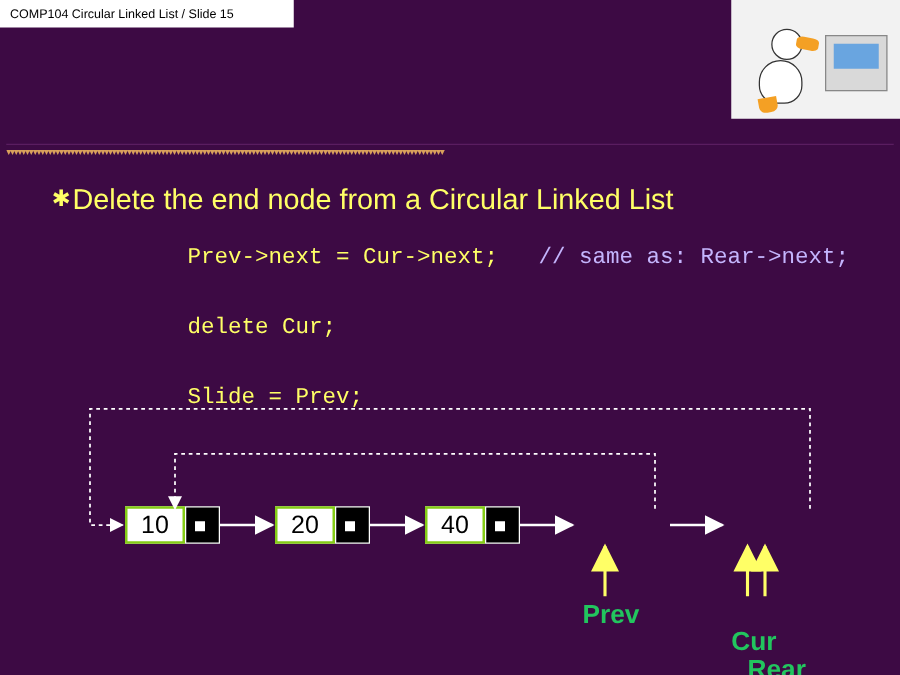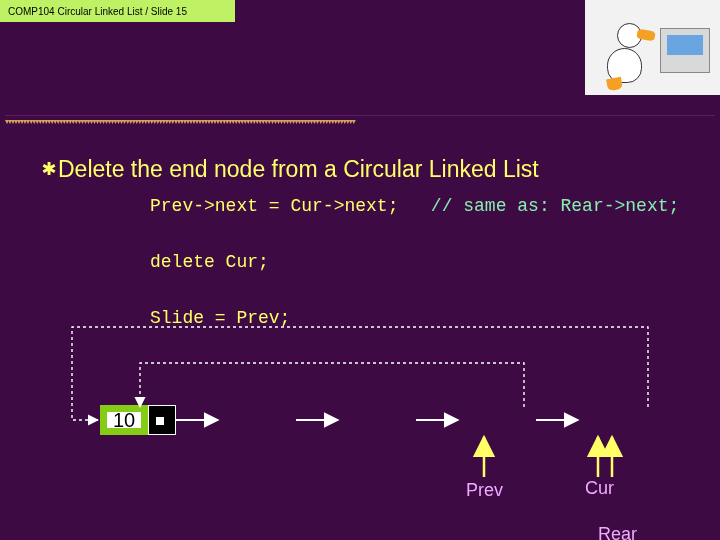--- a/index.html
+++ b/index.html
@@ -15,21 +15,21 @@
     width: 720px;
     height: 540px;
     background: #3d0a44;
   }
   .header-strip {
     position: absolute;
     left: 0;
     top: 0;
     width: 235px;
     height: 22px;
-    background: #bef264;
+    background: #ffffff;
     display: flex;
     align-items: center;
     padding-left: 8px;
     font-size: 10px;
     color: #000;
   }
   .corner-img {
     position: absolute;
     right: 0;
     top: 0;
@@ -110,21 +110,21 @@
     color: #d9a05c;
     overflow: hidden;
     white-space: nowrap;
   }
   .chevrons span::before {
     content: "▾▾▾▾▾▾▾▾▾▾▾▾▾▾▾▾▾▾▾▾▾▾▾▾▾▾▾▾▾▾▾▾▾▾▾▾▾▾▾▾▾▾▾▾▾▾▾▾▾▾▾▾▾▾▾▾▾▾▾▾▾▾▾▾▾▾▾▾▾▾▾▾▾▾▾▾▾▾▾▾▾▾▾▾▾▾▾▾▾▾▾▾▾▾▾▾▾▾▾▾▾▾▾▾▾▾▾▾▾▾▾▾▾▾▾▾";
   }
   .title-line {
     position: absolute;
     left: 40px;
-    top: 156px;
+    top: 146px;
     font-size: 23px;
     color: #ffff66;
     font-weight: 400;
   }
   .title-line .star {
     display: inline-block;
     width: 18px;
     text-align: center;
     font-size: 18px;
     vertical-align: 2px;
@@ -132,21 +132,21 @@
   .code-block {
     position: absolute;
     left: 150px;
     top: 193px;
     font-family: "Courier New", monospace;
     font-size: 18px;
     color: #ffff66;
     line-height: 1.55;
     white-space: pre;
   }
-  .comment { color: #86efac; }
+  .comment { color: #c4b5fd; }
   .svg-diag {
     position: absolute;
     left: 0;
     top: 315px;
     width: 720px;
     height: 210px;
   }
   .node-row {
     position: absolute;
     left: 0;
@@ -162,43 +162,43 @@
   }
   .node-val {
     width: 48px;
     height: 30px;
     background: #fff;
     color: #000;
     font-size: 20px;
     display: flex;
     align-items: center;
     justify-content: center;
-    border: 7px solid #84cc16;
+    border: 2px solid #84cc16;
   }
   .node-ptr {
     width: 28px;
     height: 30px;
     background: #000;
     border: 1px solid #fff;
     position: relative;
   }
   .node-ptr::after {
     content: "";
     position: absolute;
     left: 7px;
     top: 11px;
     width: 8px;
     height: 8px;
     background: #fff;
   }
   .label {
     position: absolute;
-    color: #f0abfc;
-    font-size: 18px;
-    font-weight: normal;
+    color: #22c55e;
+    font-size: 21px;
+    font-weight: bold;
   }
 </style>
 </head>
 <body>
 
 <div class="slide">
 
   <div class="header-strip">
     <span>COMP104 Circular Linked List / Slide 15</span>
   </div>
@@ -222,20 +222,28 @@
 
   <div class="code-block"><span>Prev-&gt;next = Cur-&gt;next;</span>   <span class="comment">// same as: Rear-&gt;next;</span>
 
 <span>delete Cur;</span>
 
 <span>Slide = Prev;</span></div>
 
   <div class="node-row">
     <div class="node" style="left:100px">
       <div class="node-val">10</div>
+      <div class="node-ptr"></div>
+    </div>
+    <div class="node" style="left:220px">
+      <div class="node-val">20</div>
+      <div class="node-ptr"></div>
+    </div>
+    <div class="node" style="left:340px">
+      <div class="node-val">40</div>
       <div class="node-ptr"></div>
     </div>
   </div>
 
   <svg class="svg-diag" viewBox="0 0 720 210">
     <defs>
       <marker id="ah-w" viewBox="0 0 10 10" refX="9" refY="5" markerWidth="8" markerHeight="8" orient="auto">
         <path d="M0,0 L10,5 L0,10 z" fill="#fff"></path>
       </marker>
       <marker id="ah-y" viewBox="0 0 10 10" refX="9" refY="5" markerWidth="9" markerHeight="9" orient="auto">
@@ -251,16 +259,16 @@
     <path d="M 648 92 L 648 12 L 72 12 L 72 105 L 98 105" stroke="#fff" stroke-width="1.4" stroke-dasharray="3 3" fill="none" marker-end="url(#ah-w)"></path>
 
     <path d="M 524 92 L 524 48 L 140 48 L 140 92" stroke="#fff" stroke-width="1.4" stroke-dasharray="3 3" fill="none" marker-end="url(#ah-w)"></path>
 
     <line x1="484" y1="162" x2="484" y2="122" stroke="#ffff66" stroke-width="2.5" marker-end="url(#ah-y)"></line>
     <line x1="598" y1="162" x2="598" y2="122" stroke="#ffff66" stroke-width="2.5" marker-end="url(#ah-y)"></line>
     <line x1="612" y1="162" x2="612" y2="122" stroke="#ffff66" stroke-width="2.5" marker-end="url(#ah-y)"></line>
   </svg>
 
   <div class="label" style="left:466px; top:480px">Prev</div>
-  <div class="label" style="left:585px; top:478px">Cur</div>
+  <div class="label" style="left:585px; top:502px">Cur</div>
   <div class="label" style="left:598px; top:524px">Rear</div>
 
 </div>
 
 </body></html>

